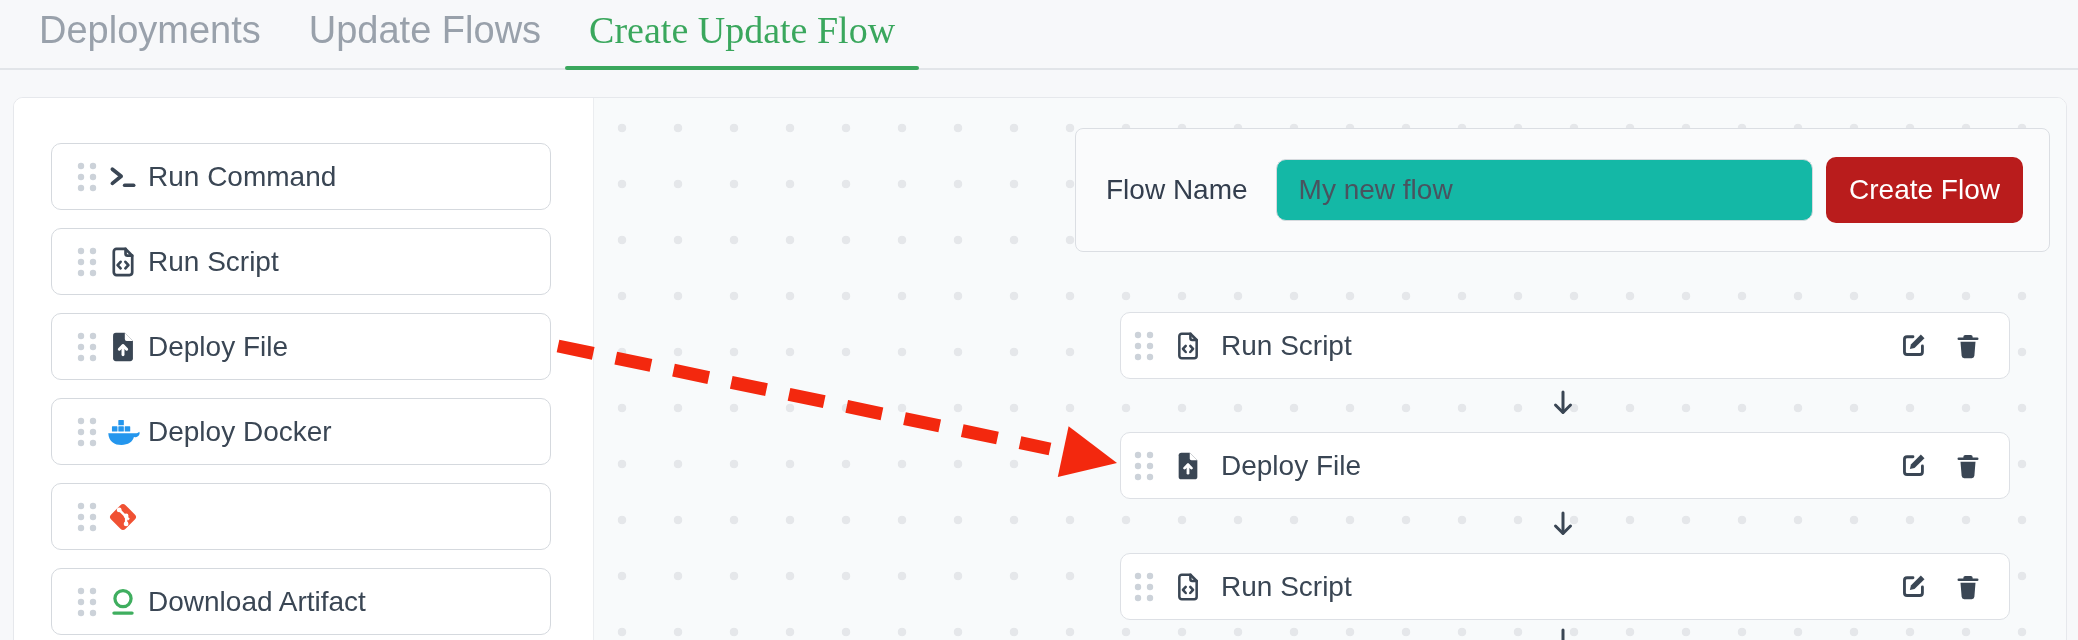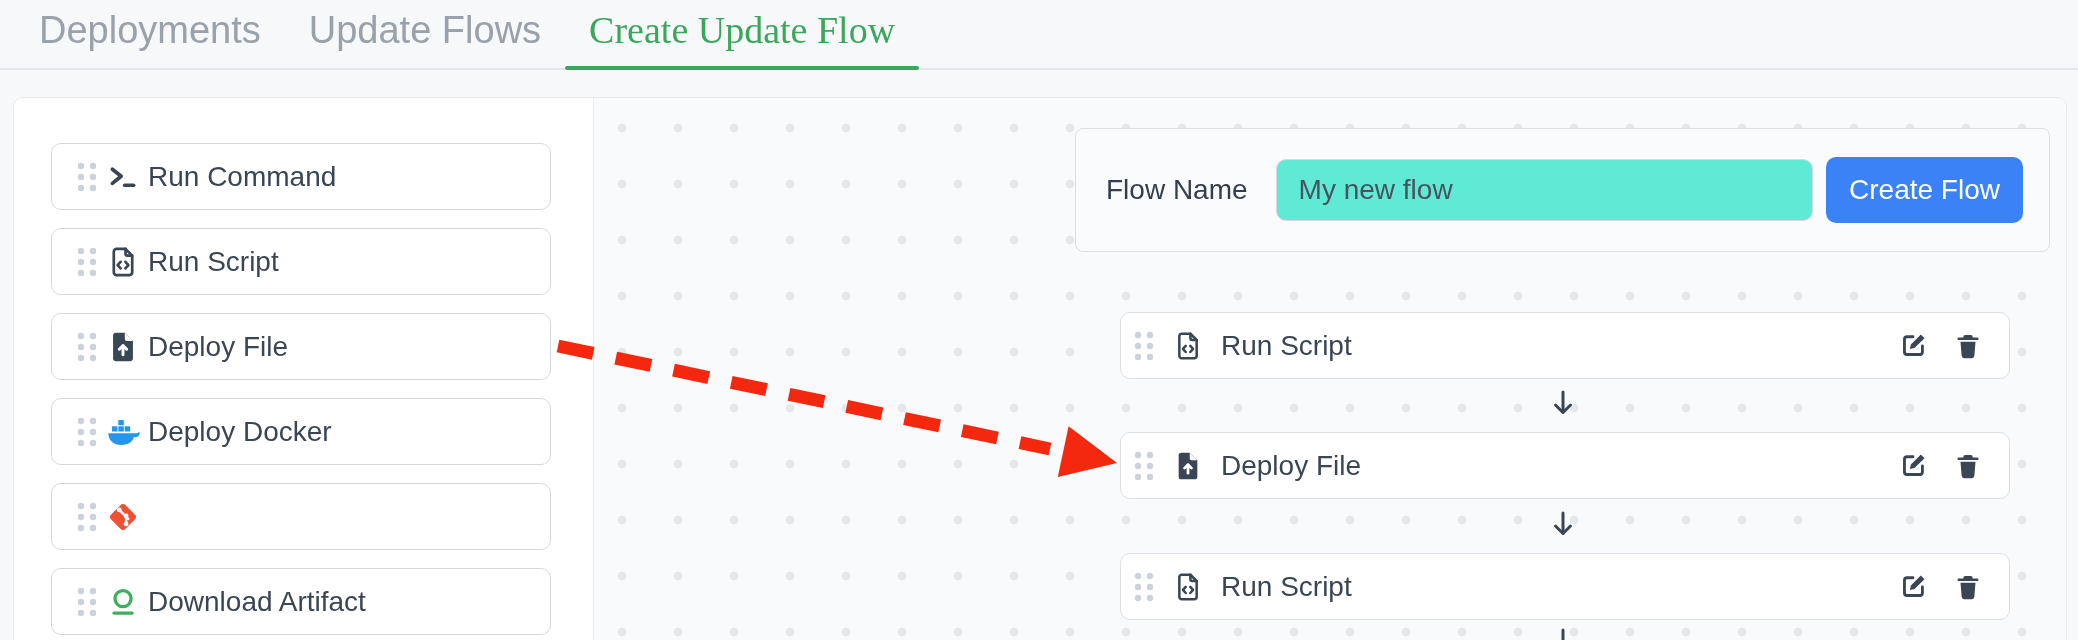--- a/index.html
+++ b/index.html
@@ -65,27 +65,27 @@
 
   
   .flow-form {
     position:absolute; left:481px; top:30px; width:975px; height:124px;
     background:#fafbfc; border:1px solid #dbdee3; border-radius:8px;
     display:flex; align-items:center; padding:0 26px 0 30px;
   }
   .flow-form .form-label { font-size:28px; font-weight:500; color:#333e4e; }
   .flow-form input {
     margin-left:28px; width:537px; height:62px;
-    border:1px solid #d6dade; border-radius:10px; background:#5eead4;
+    border:1px solid #d6dade; border-radius:10px; background:#14b8a6;
     font-family:inherit; font-size:28px; color:#49535f; padding:0 22px;
     outline:none;
   }
   .create-btn {
     margin-left:auto; width:197px; height:66px;
-    background:#3b82f6; color:#fff; border:none; border-radius:10px;
+    background:#b91c1c; color:#fff; border:none; border-radius:10px;
     font-family:inherit; font-size:28px; font-weight:500; cursor:pointer;
   }
 
   
   .step-card {
     position:absolute; left:526px; width:890px; height:67px;
     background:#fff; border:1px solid #dde0e5; border-radius:10px;
     display:flex; align-items:center; padding:0 26px 0 12px; gap:17px;
   }
   .step-card .actions { margin-left:auto; display:flex; align-items:center; gap:24px; }

